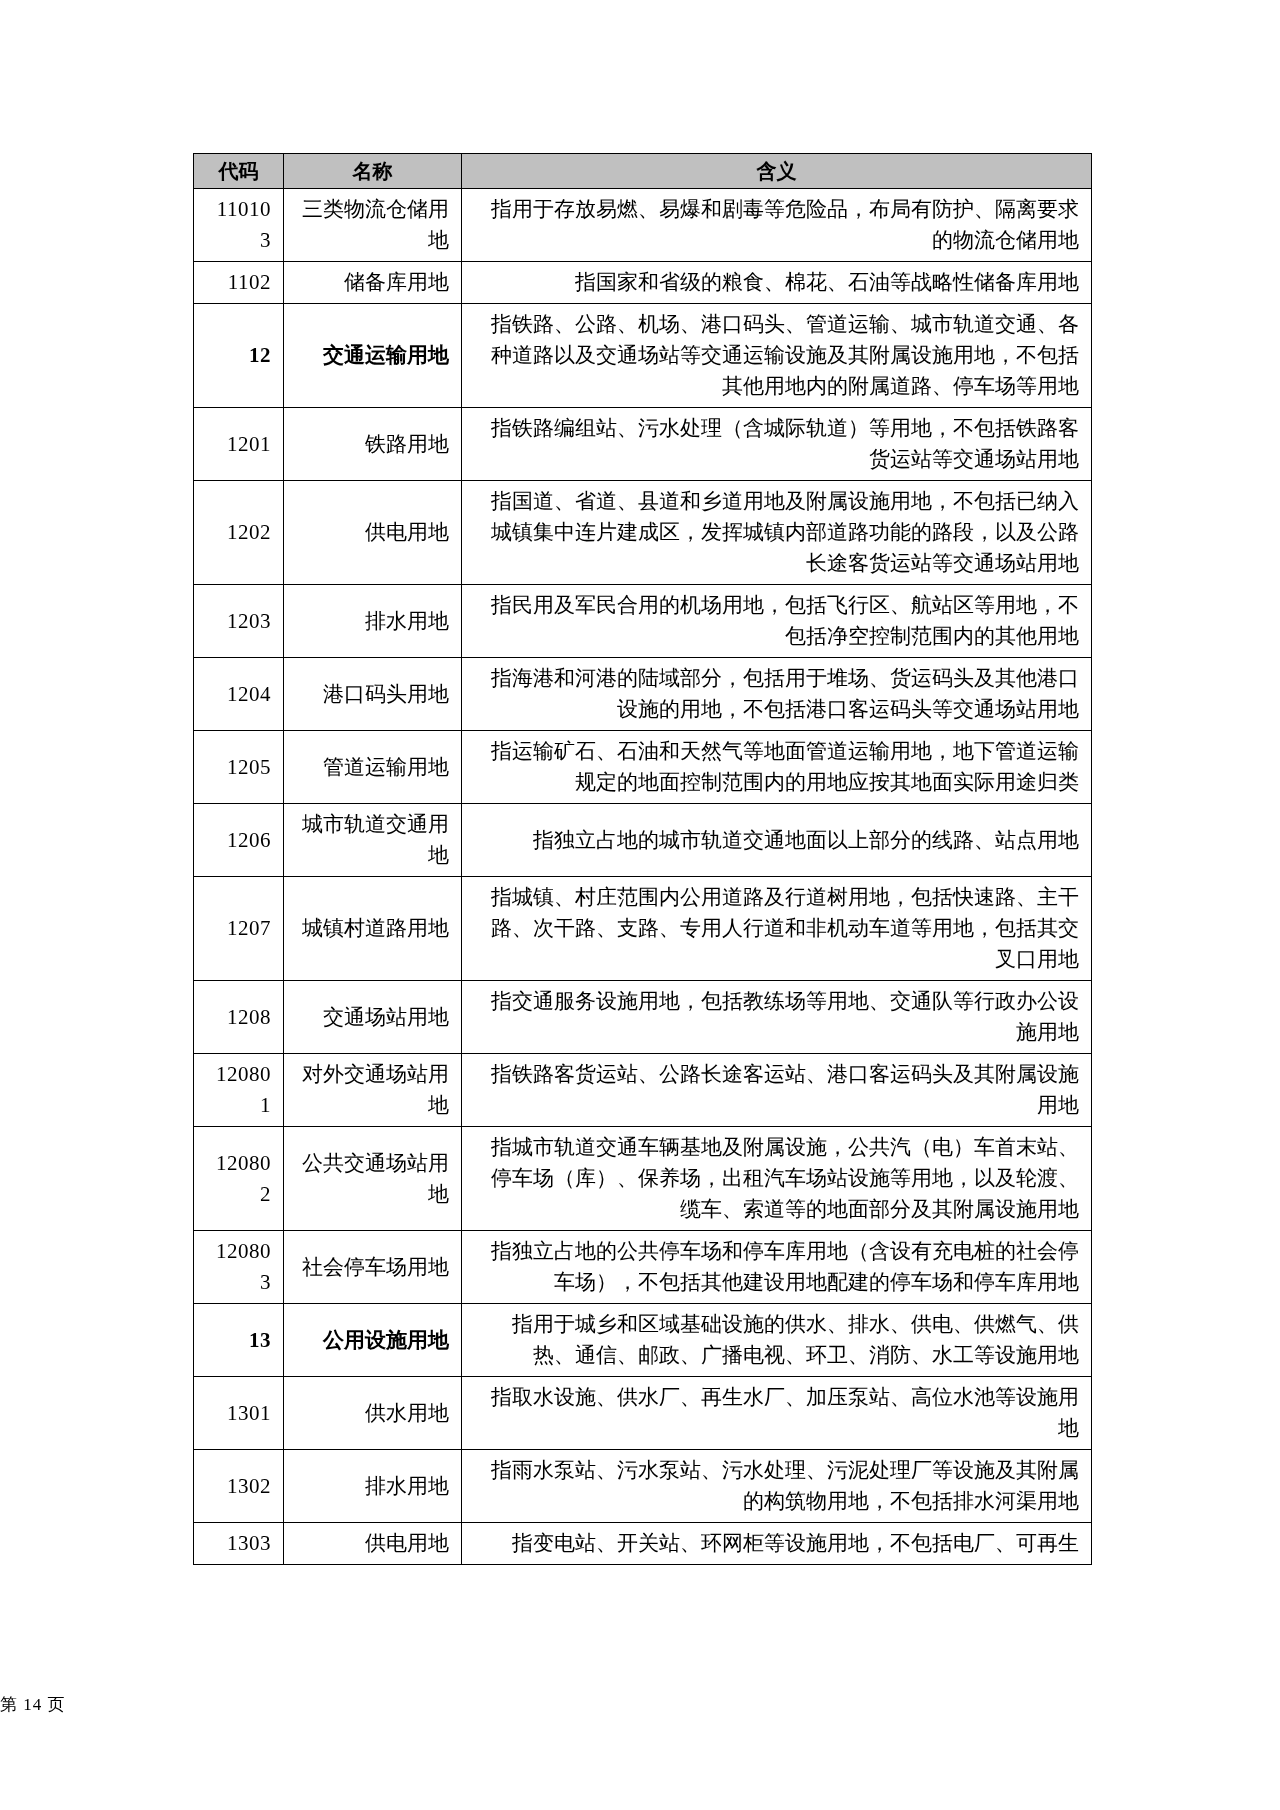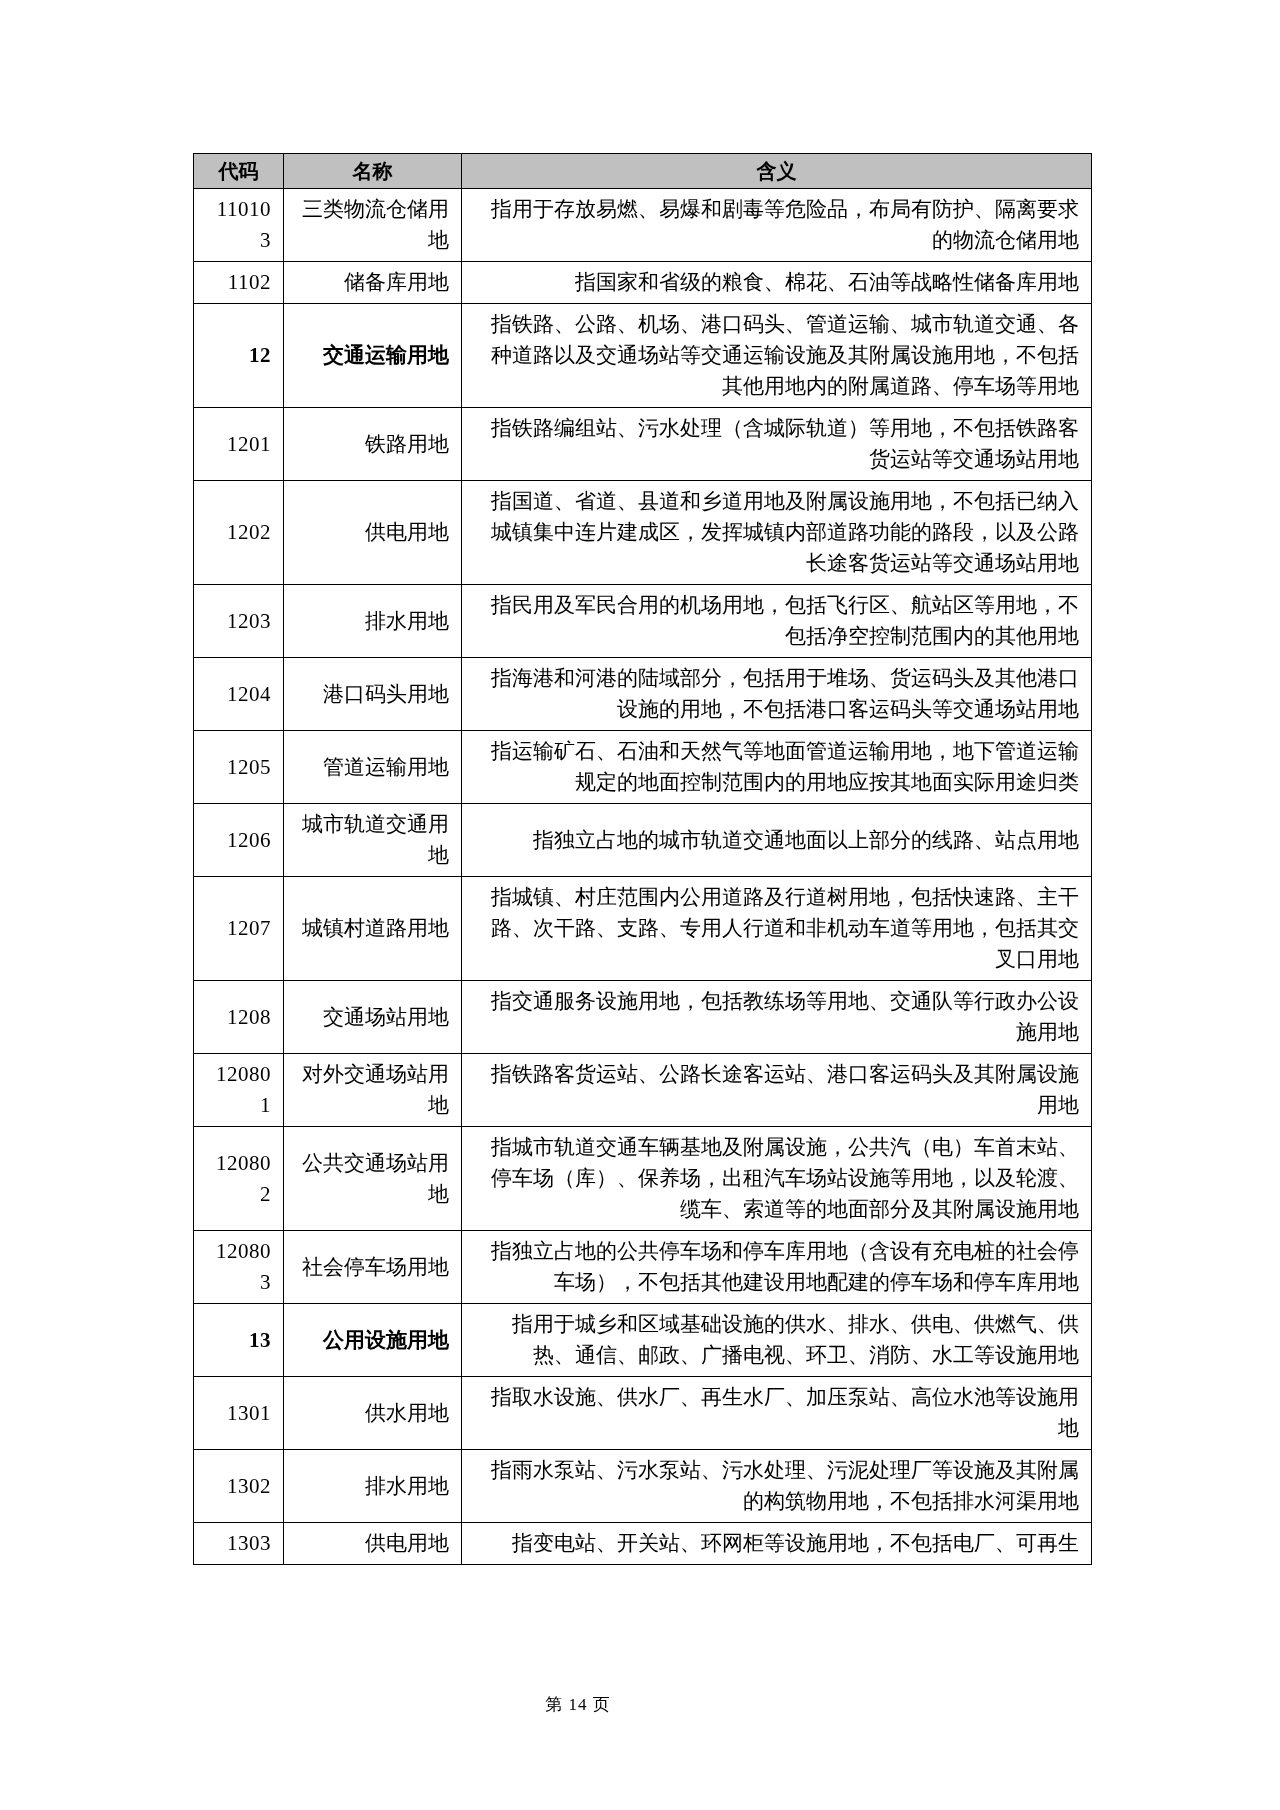--- a/index.html
+++ b/index.html
@@ -65,21 +65,21 @@
   }
   tr.section-row td.code-cell,
   tr.section-row td.name-cell {
     font-weight: bold;
   }
   .footer {
     position: absolute;
     top: 1693px;
     left: 0;
     width: 1156px;
-    text-align: center;
+    text-align: left;
     font-size: 17px;
     letter-spacing: 1px;
   }
 </style>
 </head>
 <body>
 
 <div class="page">
 
   <div class="table-wrap">

